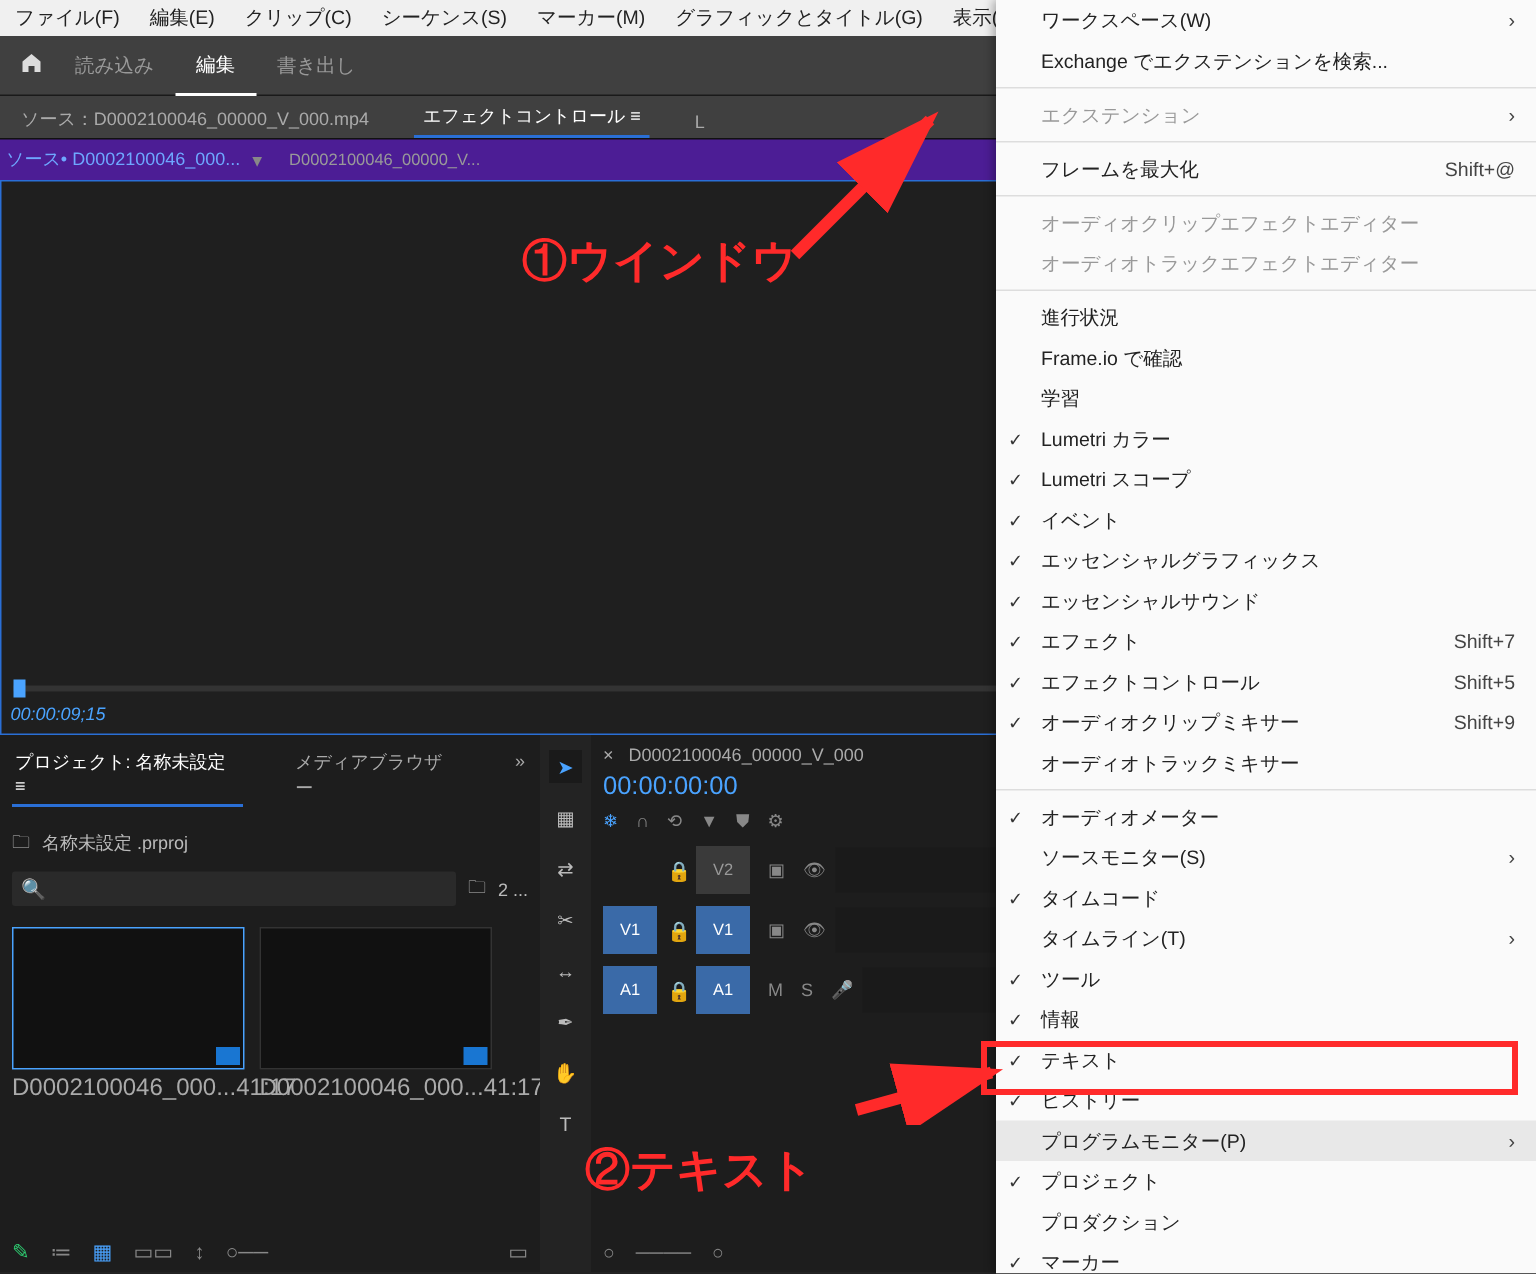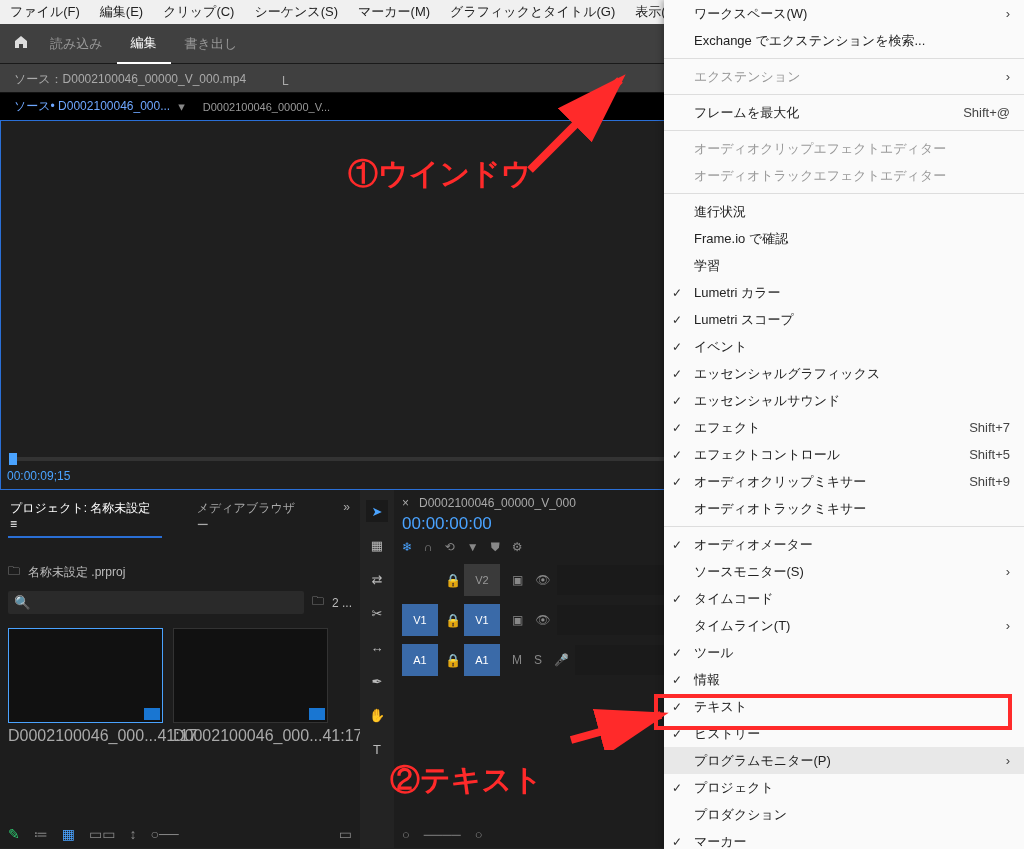--- a/index.html
+++ b/index.html
@@ -11,39 +11,39 @@
   .topbar { background: #404040; display: flex; height: 40px; align-items: center; border-bottom: 1px solid #1a1a1a; }
   .home-icon { width: 30px; text-align: center; color: #ddd; font-size: 15px; margin-left: 6px; }
   .tab { color: #999; padding: 10px 14px; cursor: pointer; }
   .tab.active { color: #fff; border-bottom: 2px solid #fff; }
 
   .panelbar { display: flex; height: 28px; align-items: flex-end; background: #404040; padding: 0 8px; gap: 24px; }
   .panelbar .pitem { color: #aaa; padding: 4px 6px; cursor: pointer; font-size: 12px; }
   .panelbar .pitem.active { color: #fff; border-bottom: 2px solid #2a6fd6; }
   .panelbar .pitem.right { margin-left: auto; }
 
-  .subbar { display: flex; height: 28px; align-items: center; background: #000000; padding: 0 14px; gap: 8px; border-top:1px solid #111; }
+  .subbar { display: flex; height: 28px; align-items: center; background: #4c1d95; padding: 0 4px; gap: 8px; border-top:1px solid #111; }
   .subbar .src { color: #6ea7ff; font-size: 12px; }
   .subbar .dropdown { color: #999; font-size: 11px; margin-left: 10px; }
   .subbar .timescale { margin-left: auto; color: #4aa3ff; font-size: 12px; }
 
-  .middle { height: 370px; display: flex; }
+  .middle { height: 370px; display: flex; font-style: italic; }
   .leftmid { flex: 1; background: #1f1f1f; border: 1px solid #2a6fd6; position: relative; }
   .leftmid .tc-big { position: absolute; right: 10px; bottom: 40px; color: #4aa3ff; font-size: 17px; }
   .leftmid .slider { position: absolute; bottom: 28px; left: 8px; right: 8px; height: 4px; background: #333; }
   .leftmid .slider::before { content:""; position:absolute; left:0; top:-4px; width:8px; height:12px; background:#4aa3ff; }
   .leftmid .small-tc { position: absolute; left: 6px; bottom: 6px; color: #4aa3ff; font-size: 12px; }
   .leftmid .icons-right { position:absolute; right:6px; bottom:60px; display:flex; gap:16px; color:#888; }
   .leftmid .icons-bottom { position:absolute; right:6px; bottom:4px; display:flex; gap:14px; color:#999; }
 
   .rightmid { width: 40px; background: #1a1a1a; }
 
   .lower { display:flex; height: 358px; }
   .project { width: 360px; background:#1d1d1d; padding:6px 8px; display:flex; flex-direction:column; }
-  .project-tabs { display:flex; gap:33px; font-size:12px; margin-bottom:20px; }
+  .project-tabs { display:flex; gap:33px; font-size:12px; margin-bottom:10px; }
   .project-tabs .pt { color:#aaa; padding:4px 2px; cursor:pointer; }
   .project-tabs .pt.active { color:#fff; border-bottom:2px solid #2a6fd6; }
   .projrow { display:flex; align-items:center; gap:8px; color:#bbb; font-size:12px; margin:4px 0; }
   .search { background:#2a2a2a; border:none; color:#ccc; padding:4px 6px; flex:1; border-radius:2px; }
   .bins { display:flex; gap:10px; margin-top:10px; }
   .clip { width:155px; }
   .thumb { width:155px; height:95px; background:#111; border:1px solid #333; position:relative; }
   .thumb.sel { border:1px solid #4aa3ff; }
   .thumb .badge { position:absolute; right:2px; bottom:2px; width:16px; height:12px; background:#1976d2; }
   .clip .meta { display:flex; justify-content:space-between; color:#aaa; font-size:16px; margin-top:4px; }
@@ -106,20 +106,21 @@
   <div class="home-icon"><svg width="16" height="16" viewBox="0 0 16 16">
         <path fill="#ddd" d="M8 2l6 5v7H10V10H6v4H2V7z"></path>
       </svg></div>
   <div class="tab">読み込み</div>
   <div class="tab active">編集</div>
   <div class="tab">書き出し</div>
 </div>
 
 <div class="panelbar">
   <span class="pitem">ソース：D0002100046_00000_V_000.mp4</span>
+  <span class="pitem active">エフェクトコントロール  ≡</span>
   <span class="pitem">L</span>
   <span class="pitem right">プログラム: D000</span>
 </div>
 
 <div class="subbar">
   <span class="src">ソース• D0002100046_000...</span>
   <span style="color:#888;">▾</span>
   <span class="dropdown">D0002100046_00000_V...</span>
   <span class="timescale"><span style="color:#888;">▶ </span><span>:00:00:00:32</span></span>
 </div>

